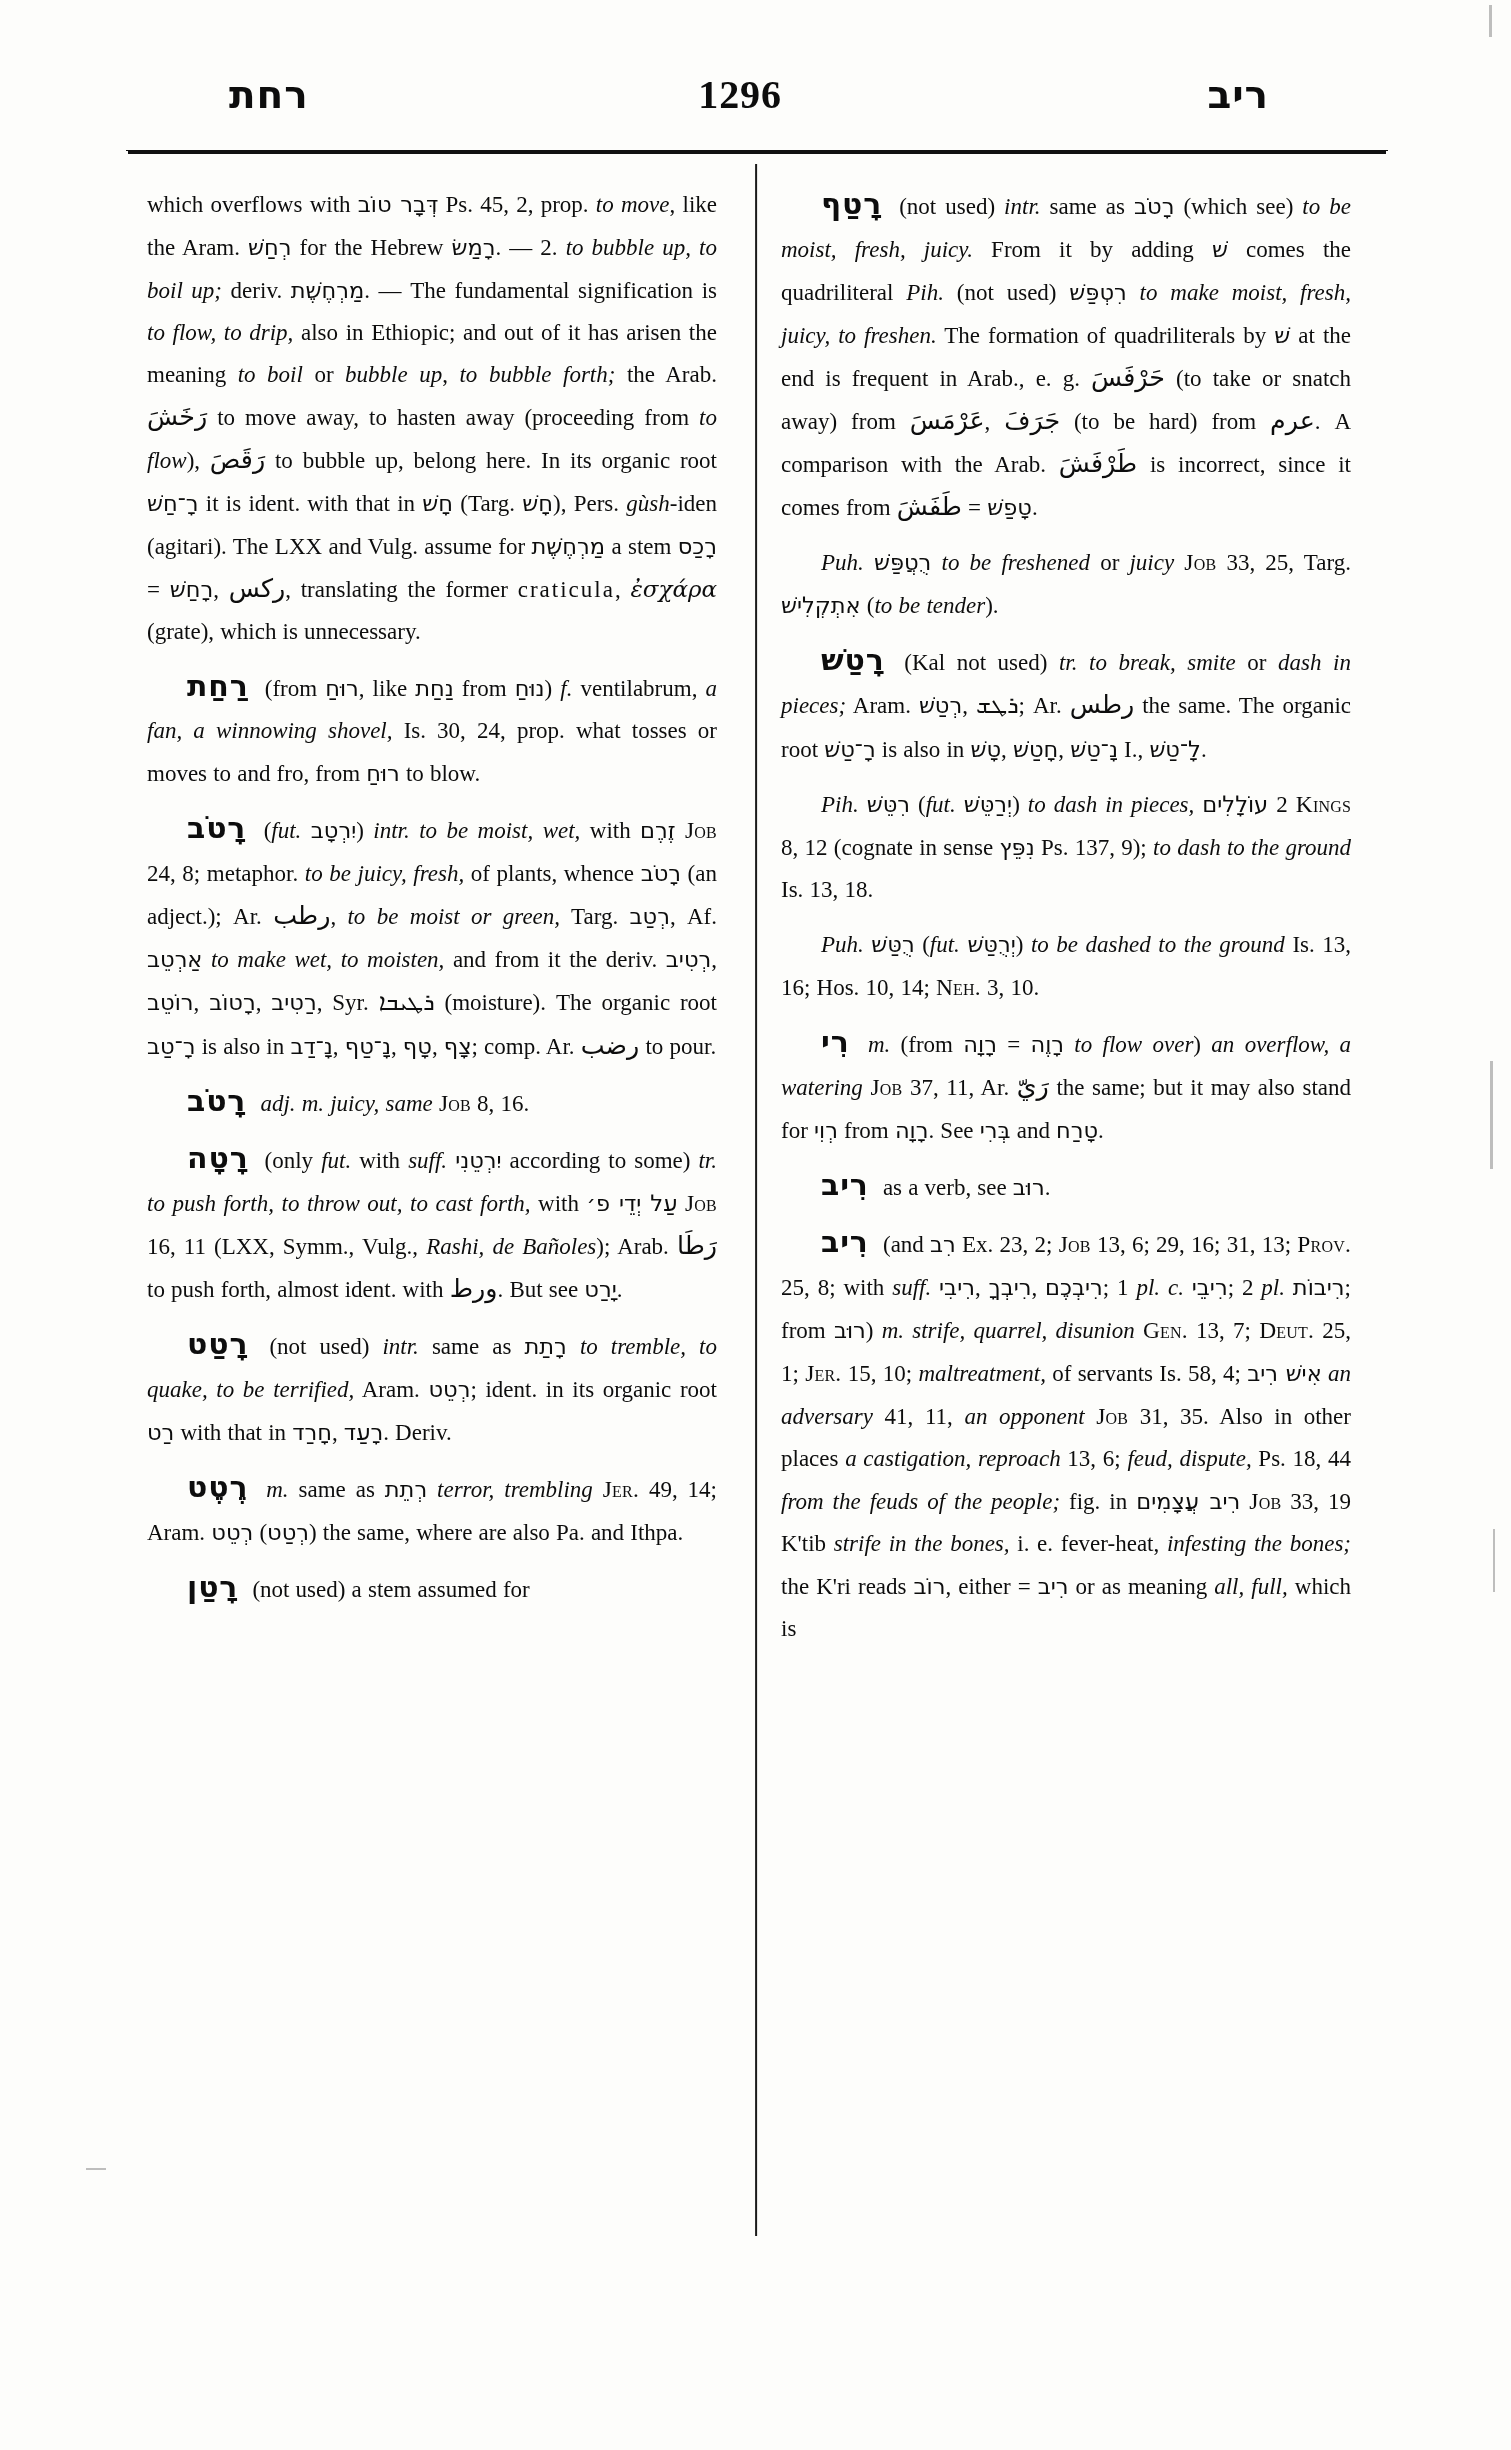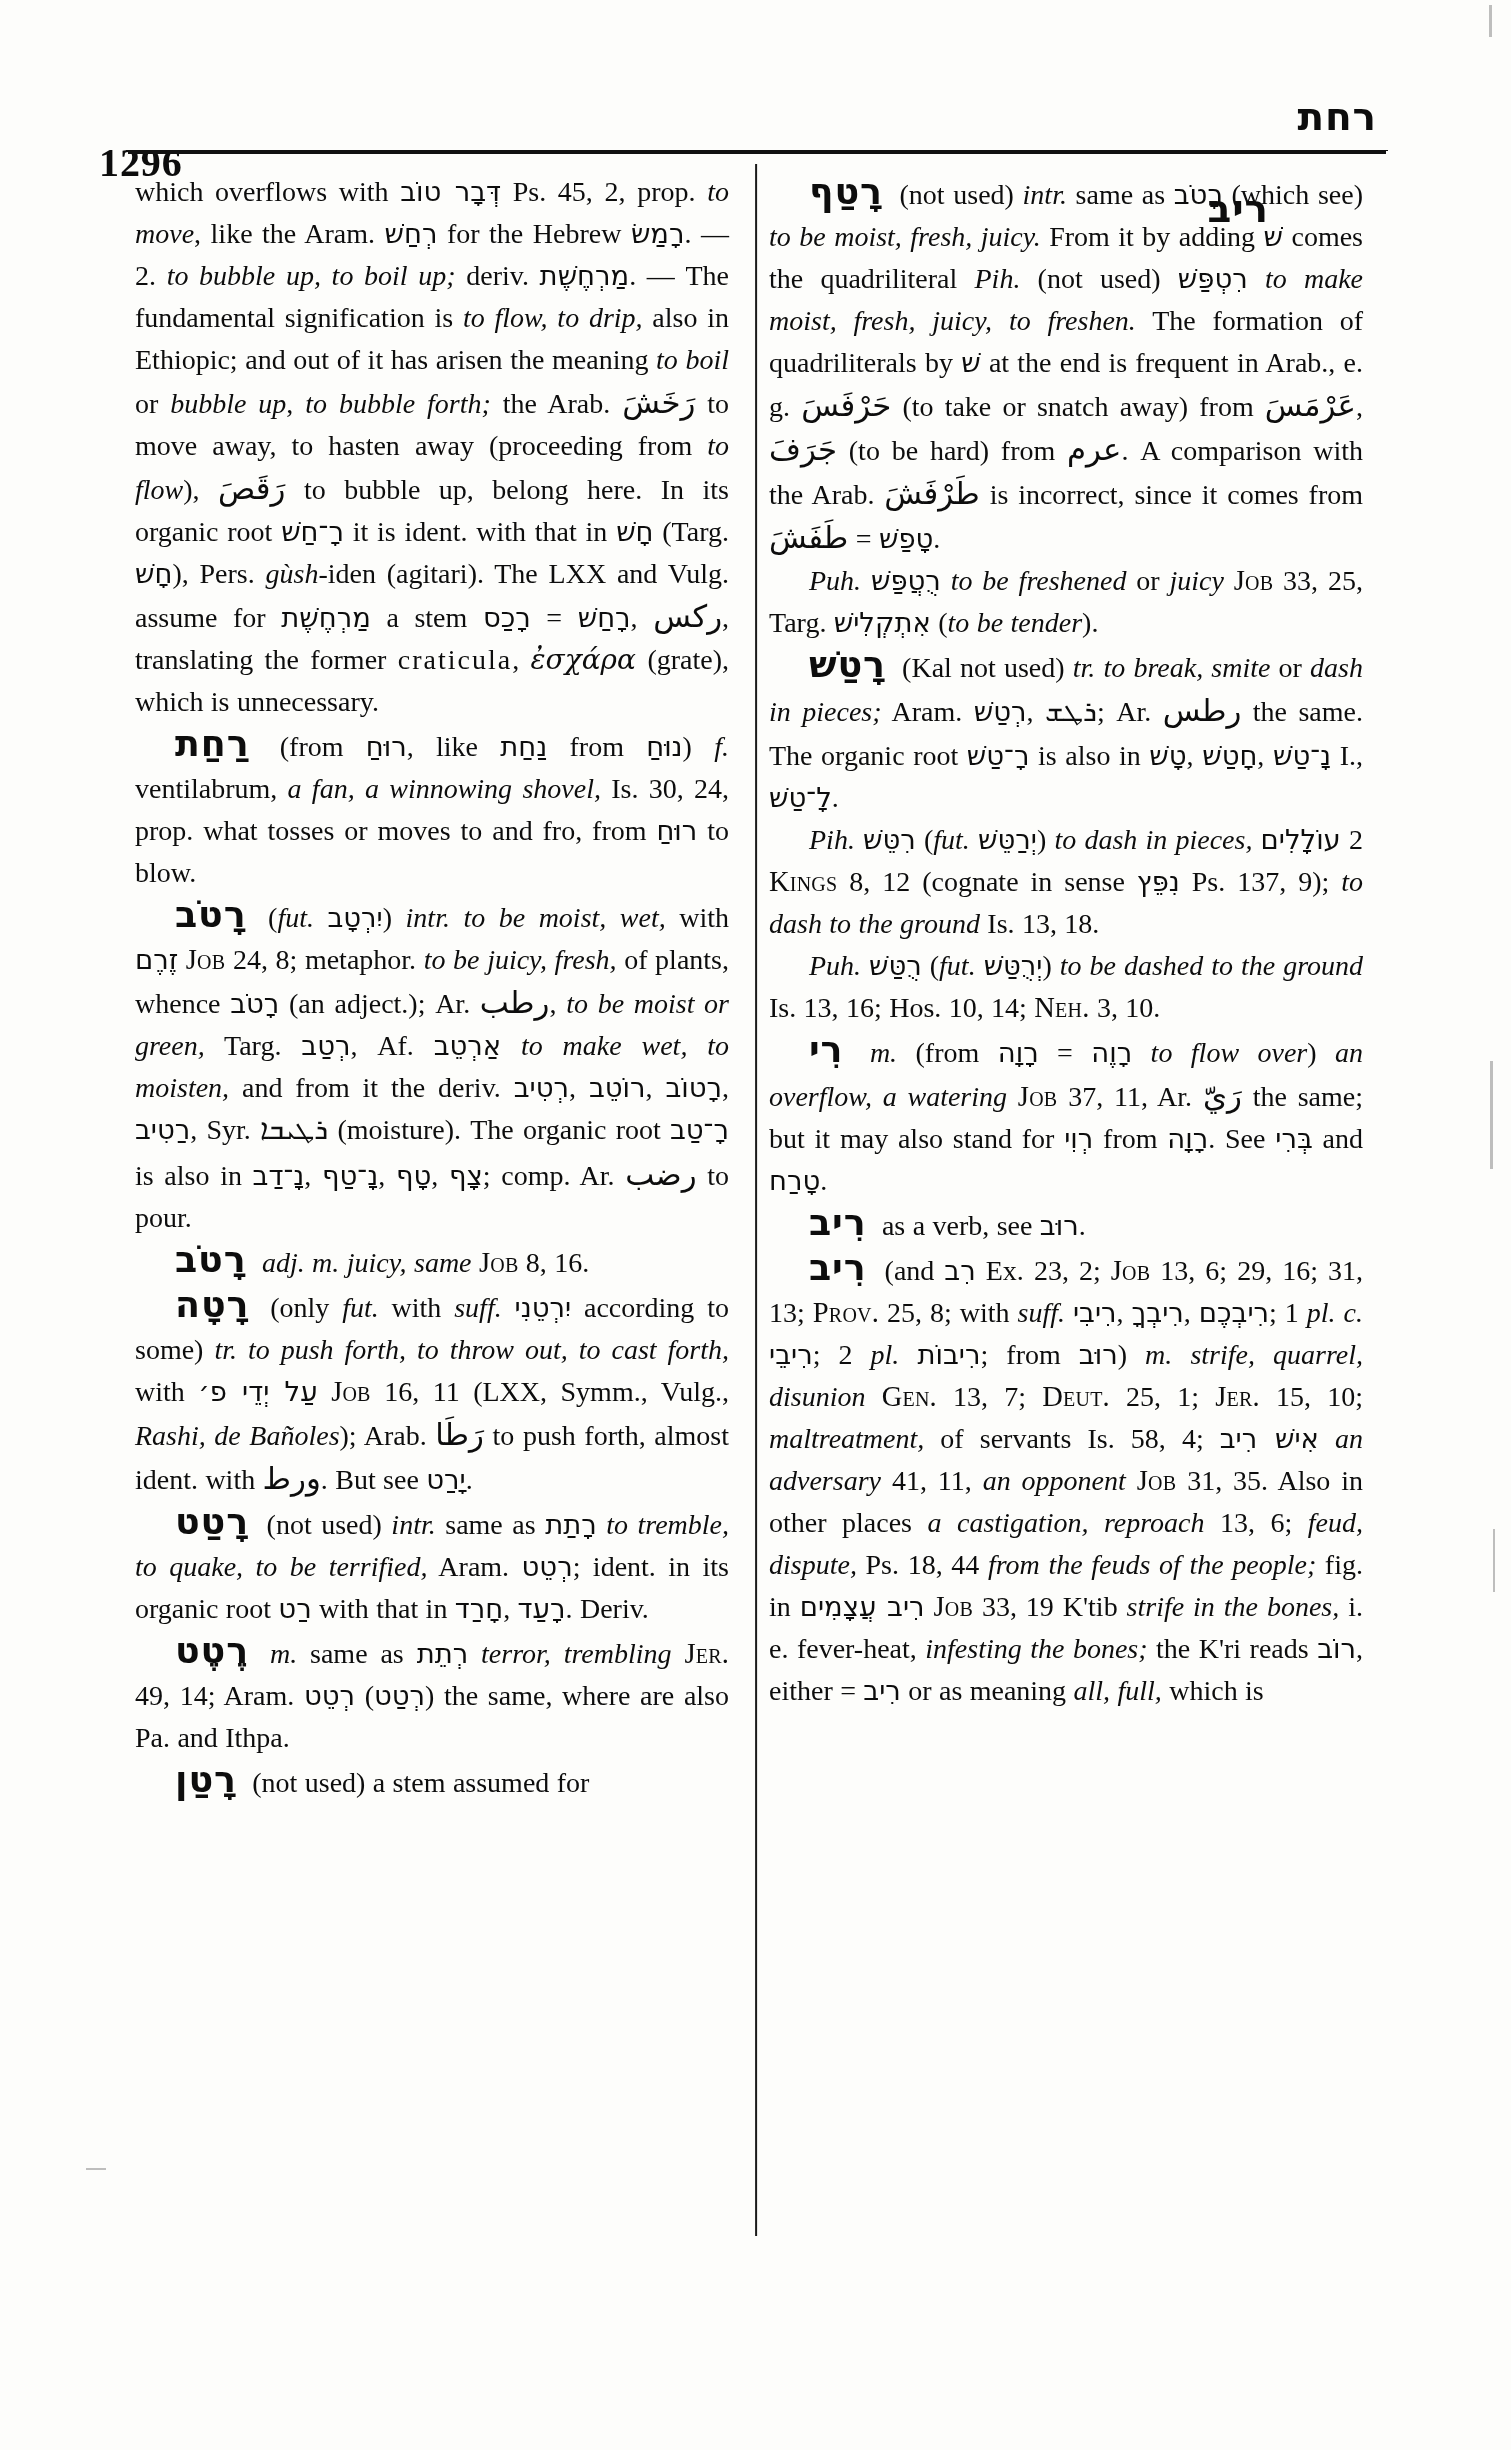--- a/index.html
+++ b/index.html
@@ -19,27 +19,27 @@
   
   .page {
     position: absolute;
     inset: 0;
     background: #fdfdfb;
   }
 
   
   .runhead {
     position: absolute;
-    top: 94px;
+    top: 63px;
     left: 135px;
     right: 135px;
     height: 63px;
     display: flex;
+    align-items: center;
     justify-content: space-between;
-    flex-direction: column;
   }
   .runhead .hw-left,
   .runhead .hw-right {
     font-family: "DejaVu Sans", sans-serif;
     font-size: 39px;
     font-weight: 700;
     letter-spacing: 0.9px;
     direction: rtl;
   }
   .runhead .hw-left { margin-left: 94px; }
@@ -86,22 +86,22 @@
     bottom: 207px;
     display: flex;
     gap: 40px;
   }
   .col {
     width: 594px;
     flex: 0 0 594px;
   }
 
   p.blk {
-    margin: 0;
-    font-size: 28px;
+    margin: 12px;
+    font-size: 23px;
     line-height: 42px;
     text-align: justify;
     text-justify: inter-word;
     hyphens: manual;
     word-spacing: 0.4px;
   }
   p.blk + p.blk { margin-top: 0px; }
   p.ind { text-indent: 40px; }
 
   

